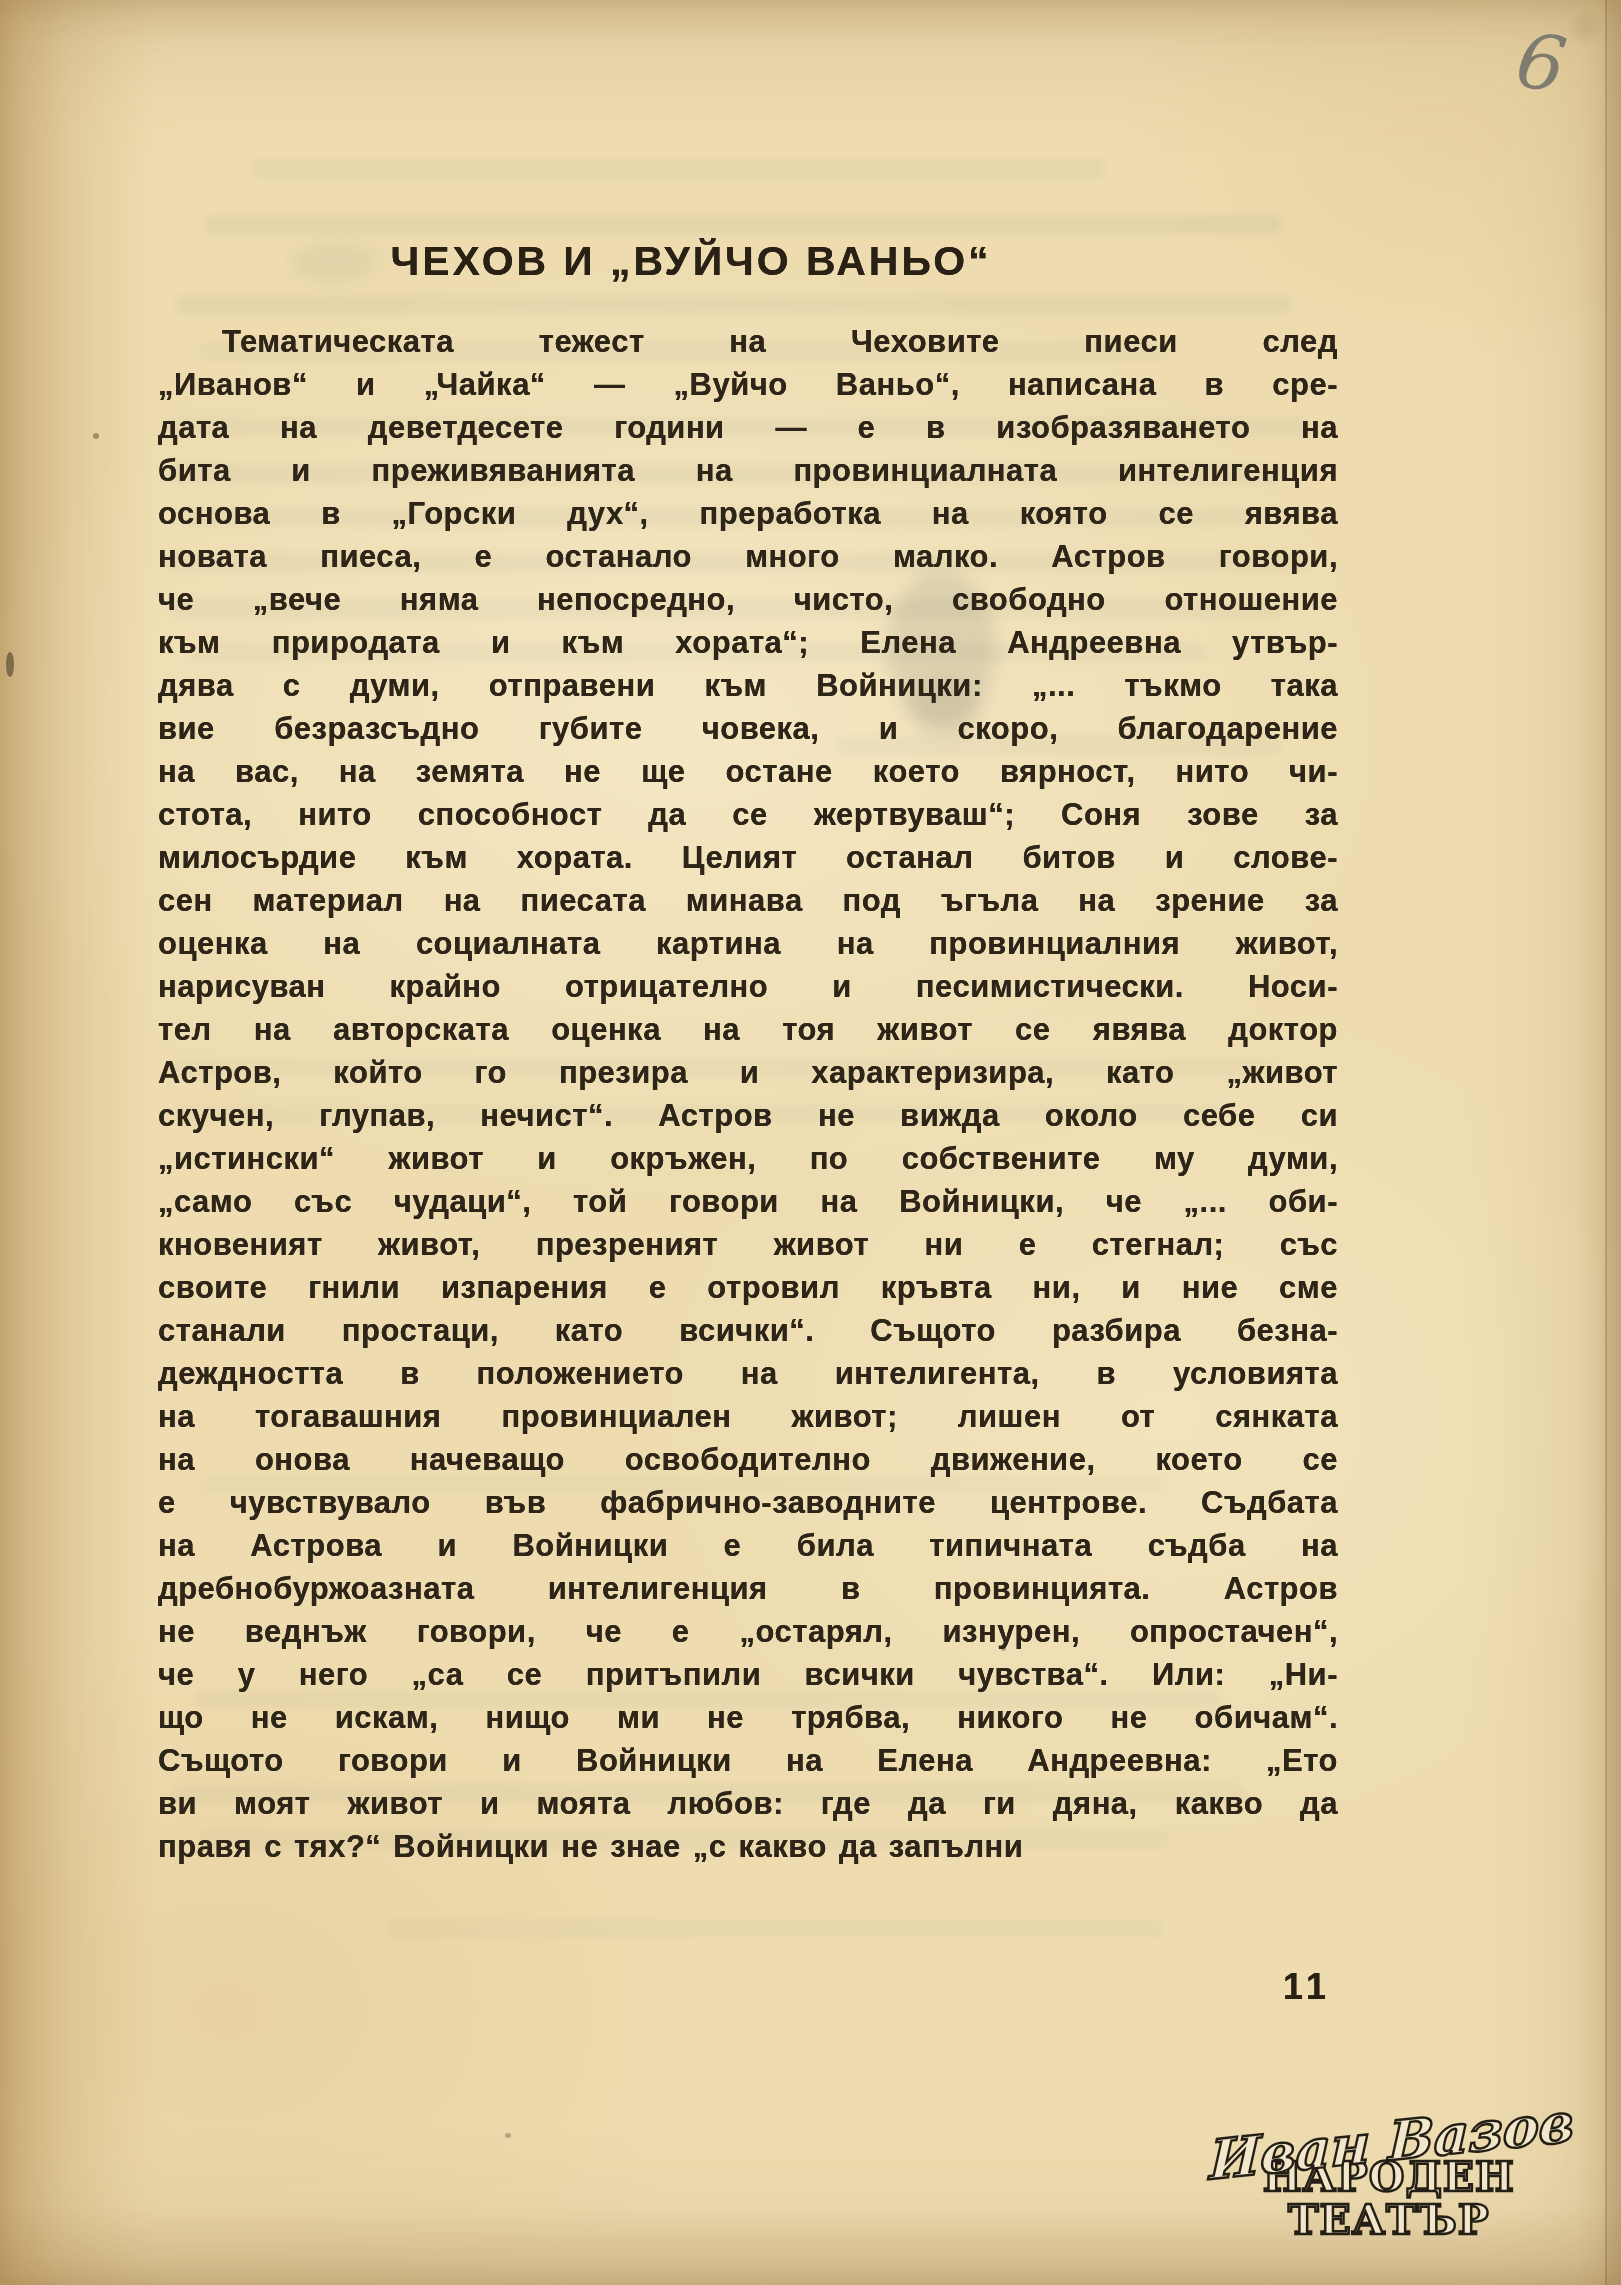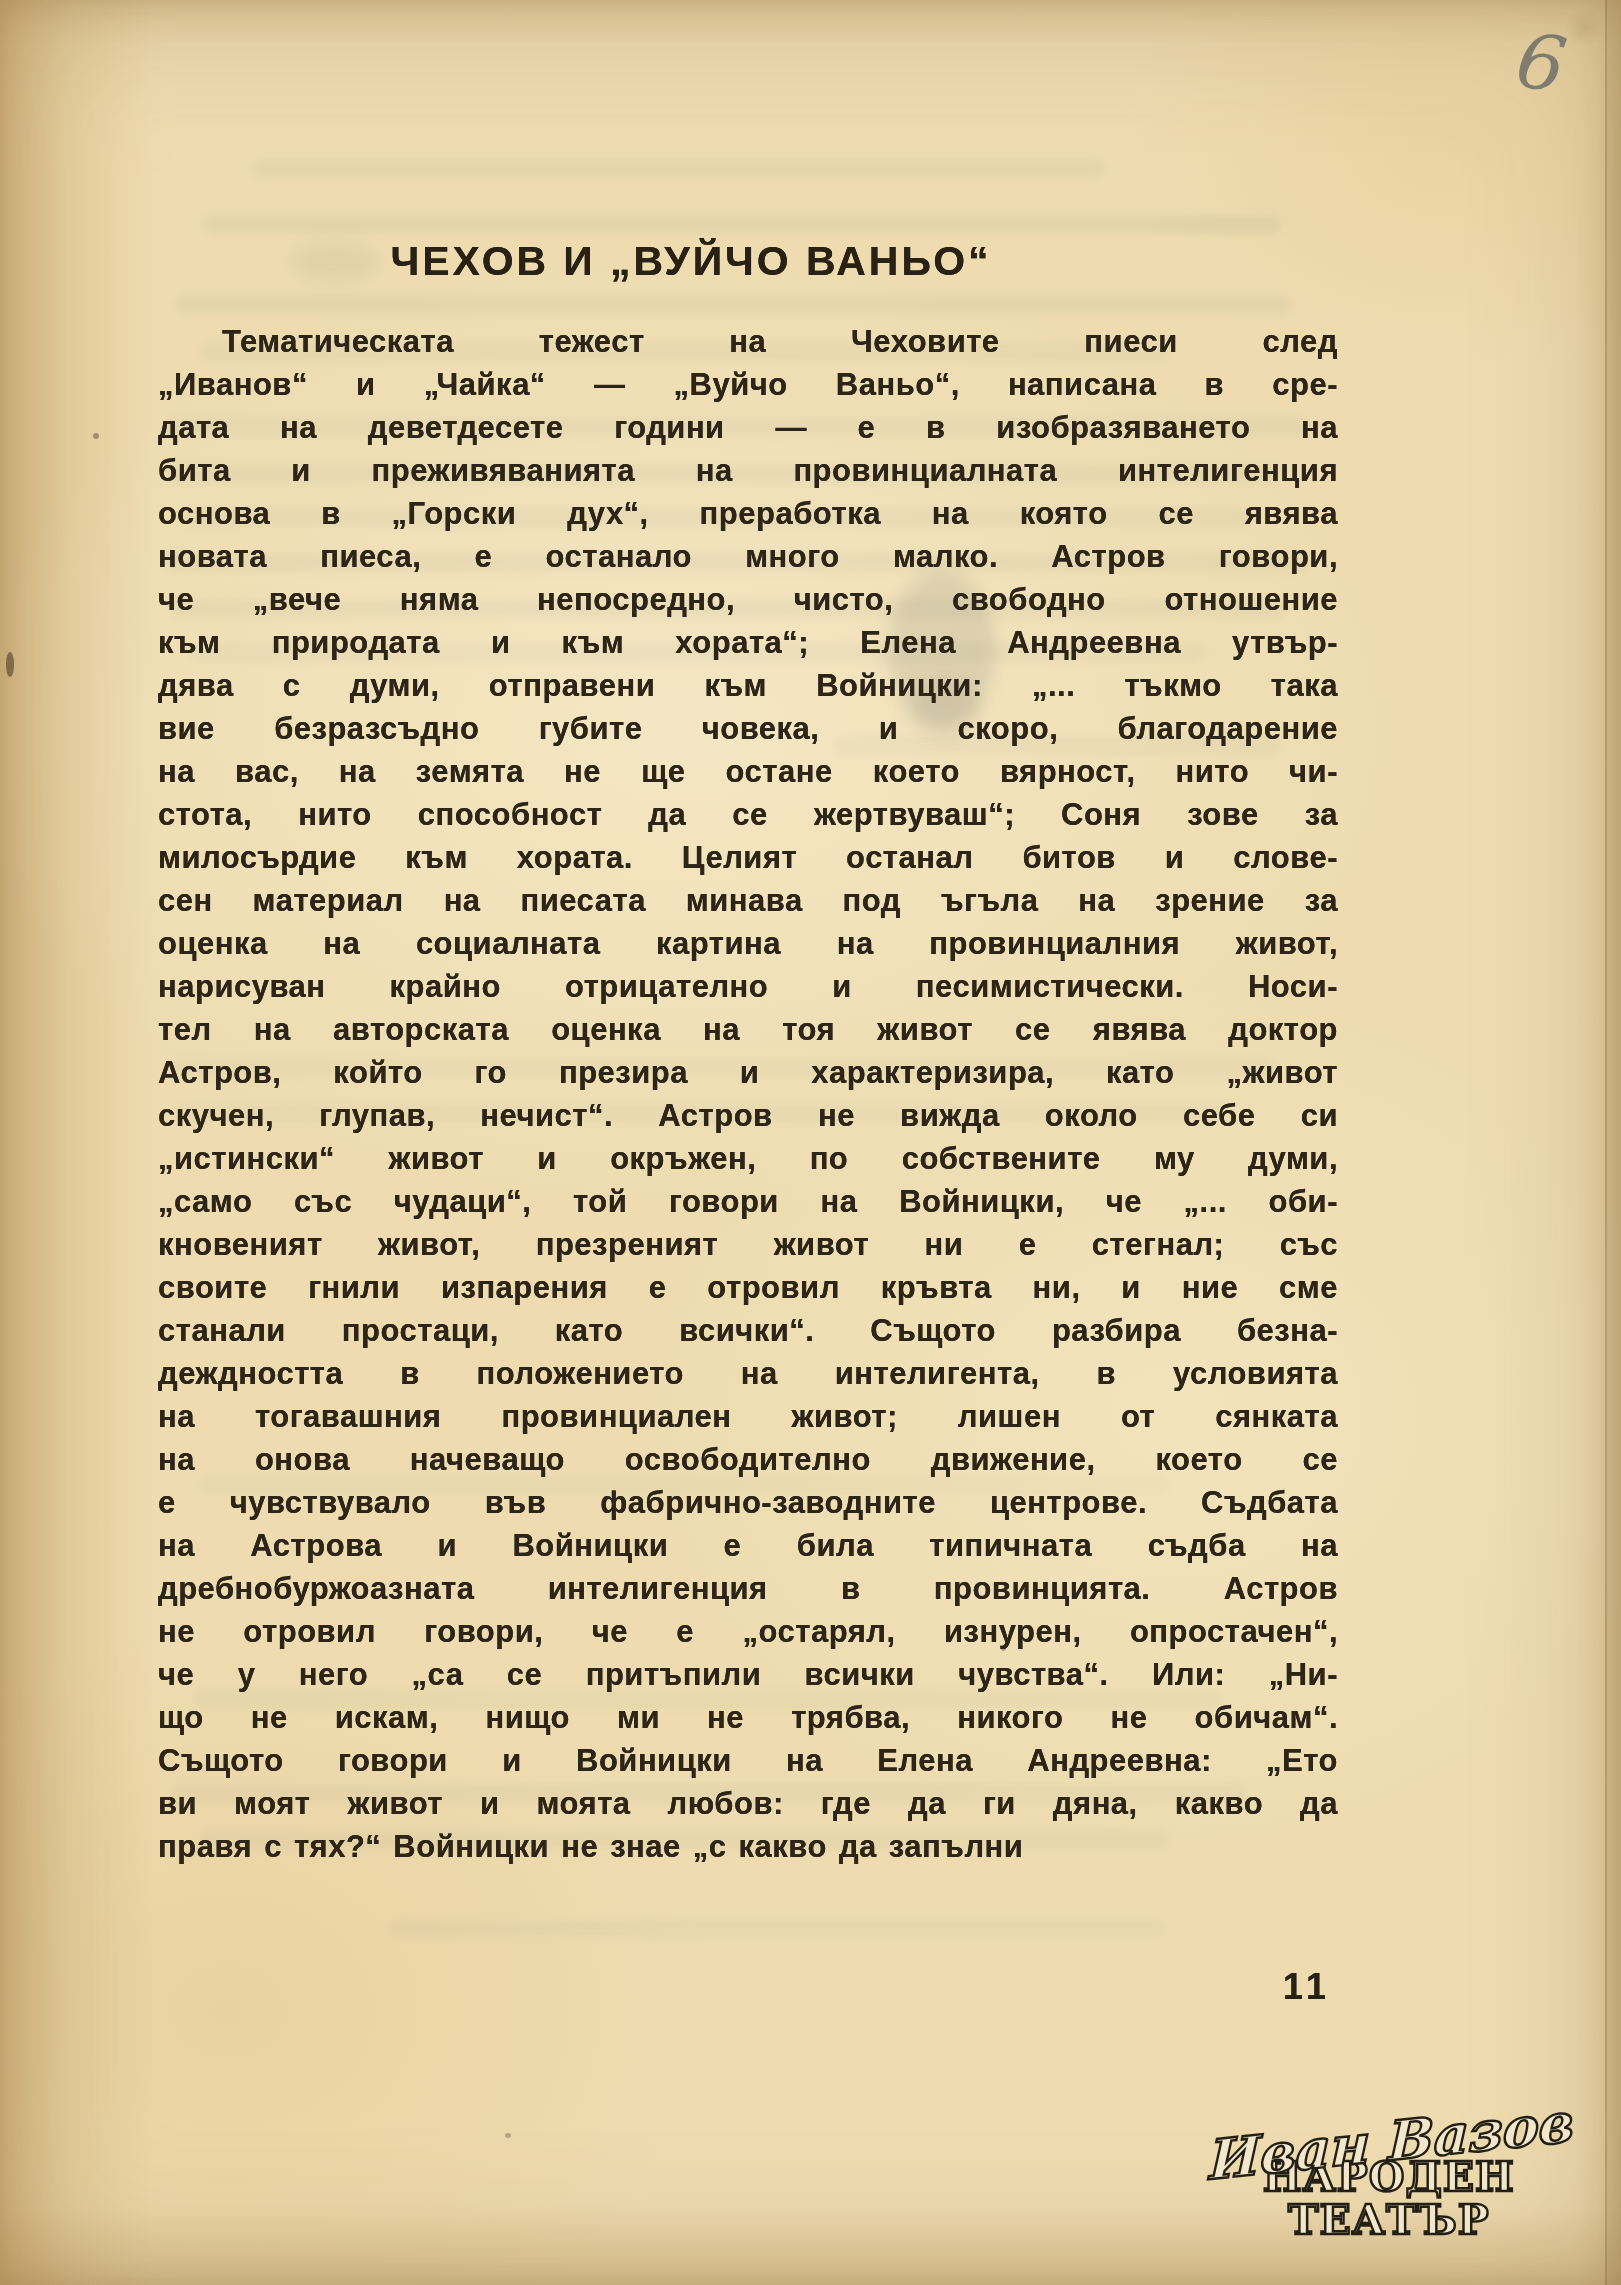--- a/index.html
+++ b/index.html
@@ -155,21 +155,21 @@
       <div class="line">„само със чудаци“, той говори на Войницки, че „... оби-</div>
       <div class="line">кновеният живот, презреният живот ни е стегнал; със</div>
       <div class="line">своите гнили изпарения е отровил кръвта ни, и ние сме</div>
       <div class="line">станали простаци, като всички“. Същото разбира безна-</div>
       <div class="line">деждността в положението на интелигента, в условията</div>
       <div class="line">на тогавашния провинциален живот; лишен от сянката</div>
       <div class="line">на онова начеващо освободително движение, което се</div>
       <div class="line">е чувствувало във фабрично-заводните центрове. Съдбата</div>
       <div class="line">на Астрова и Войницки е била типичната съдба на</div>
       <div class="line">дребнобуржоазната интелигенция в провинцията. Астров</div>
-      <div class="line">не отровил говори, че е „остарял, изнурен, опростачен“,</div>
+      <div class="line">не веднъж говори, че е „остарял, изнурен, опростачен“,</div>
       <div class="line">че у него „са се притъпили всички чувства“. Или: „Ни-</div>
       <div class="line">що не искам, нищо ми не трябва, никого не обичам“.</div>
       <div class="line">Същото говори и Войницки на Елена Андреевна: „Ето</div>
       <div class="line">ви моят живот и моята любов: где да ги дяна, какво да</div>
       <div class="line last">правя с тях?“ Войницки не знае „с какво да запълни</div>
     </div>
 
   <div class="page-number">11</div>
 
   <div class="stamp">

